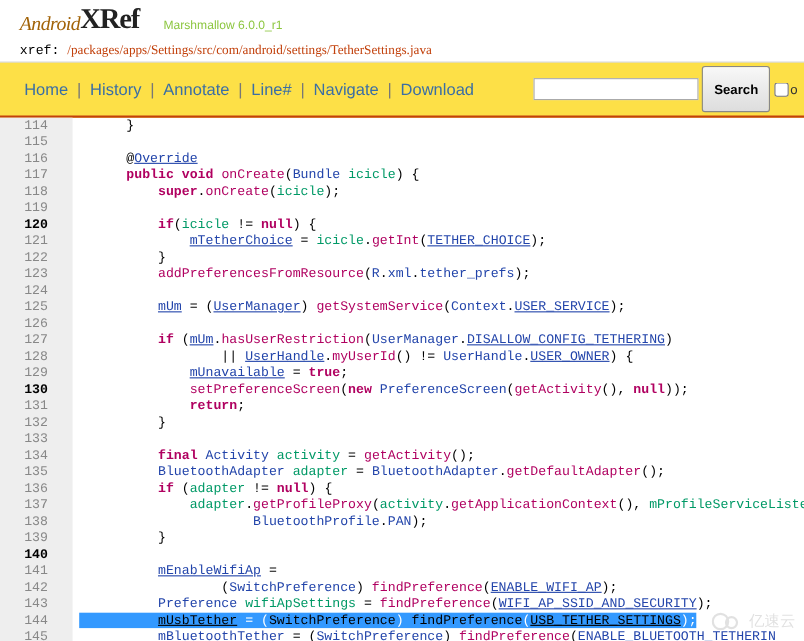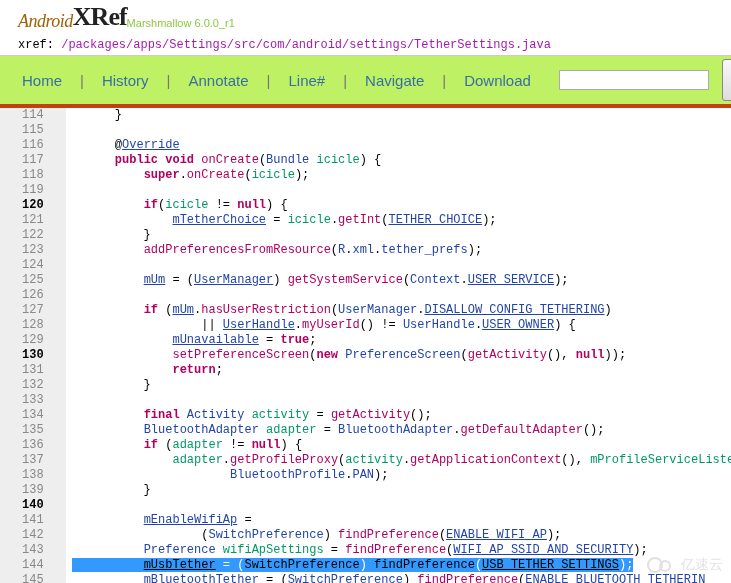--- a/index.html
+++ b/index.html
@@ -9,36 +9,36 @@
   width: 731px;
   overflow: hidden;
 }
 .header {
   padding: 2px 18px 0;
   display: flex;
   align-items: flex-end;
 }
 .logo-a { color: #a16207; font-family: Georgia, serif; font-size: 18px; font-weight: normal; font-style: italic; letter-spacing: -0.5px; }
 .logo-x { color: #222; font-family: Georgia, serif; font-size: 26px; font-weight: 900; letter-spacing: -1px; }
-.version { color: #8cc63f; font-size: 11px; margin-left: 0; padding-bottom: 3px; text-align: right; }
+.version { color: #8cc63f; font-size: 11px; margin-left: 22px; padding-bottom: 3px; text-align: right; }
 .xref-line {
   padding: 6px 18px 3px;
   font-family: "Courier New", monospace;
   font-size: 12px;
   color: #000;
   border-bottom: 1px solid #ccc;
 }
-.xref-path { color: #a21caf; }
+.xref-path { color: #c2410c; font-family: Liberation Serif, serif; }
 .navbar {
-  background: #bef264;
+  background: #fde047;
   padding: 3px 6px;
-  border-bottom: 4px solid #c2410c;
+  border-bottom: 2px solid #c2410c;
   display: flex;
   align-items: center;
-  gap: 10px;
+  gap: 0;
   font-size: 15px;
 }
 .navbar a {
   color: #3a6ea5;
   text-decoration: none;
   padding: 0 8px;
 }
 .navbar a:first-child { padding-left: 16px; }
 .sep { color: #777; }
 .spacer { flex: 1; }

